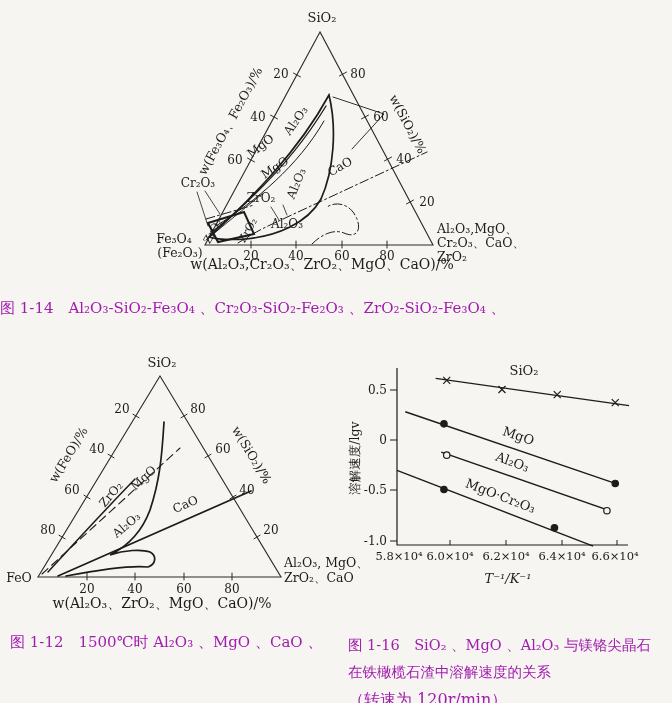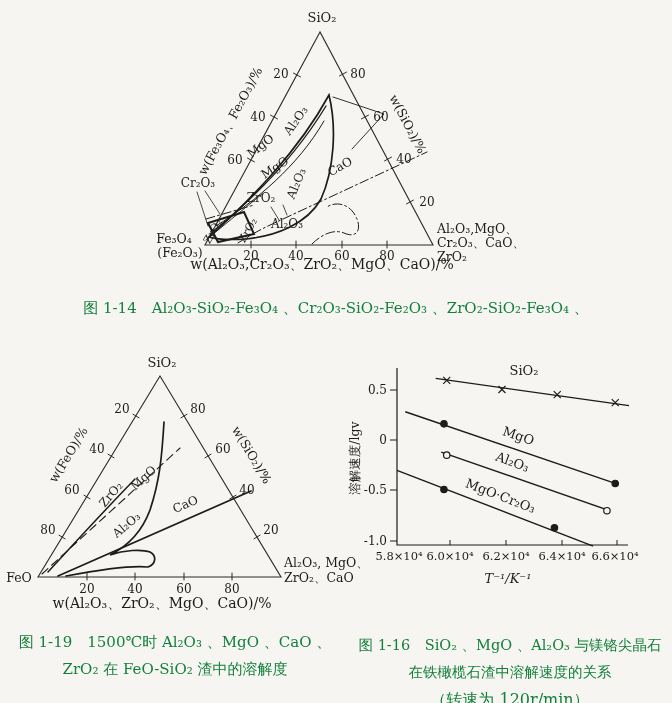--- a/index.html
+++ b/index.html
@@ -16,22 +16,22 @@
   }
   .tk{font-size:12px;text-anchor:middle;}
   .tk-end{font-size:12px;text-anchor:end;}
   .ax{font-size:12.5px;text-anchor:middle;}
   .ax14b{font-size:14px;text-anchor:middle;}
   .lb{font-size:12px;text-anchor:middle;}
   .lb11{font-size:11px;text-anchor:middle;}
   .lb13{font-size:13px;text-anchor:middle;}
   .corner{font-size:12.5px;}
   .caption{
-    position:absolute;text-align:center;
-    font-size:15px;line-height:23px;color:#15803d;
+    position:absolute;
+    font-size:15px;line-height:23px;color:#a21caf;
   }
   .caption .small{font-size:16px;}
   #cap15{line-height:27px;}
   #cap16{line-height:27px;margin-top:26px;}
 </style>
 </head>
 <body>
 
 <svg width="672" height="703" viewBox="0 0 672 703">
 
@@ -174,21 +174,20 @@
     <text x="511" y="466" class="lb13" transform="rotate(20 511 466)">Al₂O₃</text>
     <text x="499" y="500" class="lb13" transform="rotate(21 499 500)">MgO·Cr₂O₃</text>
   </g>
 </svg>
 
 <div id="cap14" class="caption" style="top:297px;left:0;width:672px;">
   <div>图 1-14　Al₂O₃-SiO₂-Fe₃O₄ 、Cr₂O₃-SiO₂-Fe₂O₃ 、ZrO₂-SiO₂-Fe₃O₄ 、</div>
 </div>
 
 <div id="cap15" class="caption" style="top:629px;left:10px;width:330px;">
-  <div>图 1-19　1500℃时 Al₂O₃ 、MgO 、CaO 、</div>
-  <div>ZrO₂ 在 FeO-SiO₂ 渣中的溶解度</div>
+  <div>图 1-12　1500℃时 Al₂O₃ 、MgO 、CaO 、</div>
 </div>
 
 <div id="cap16" class="caption" style="top:606px;left:348px;width:324px;font-size:14.5px;">
   <div>图 1-16　SiO₂ 、MgO 、Al₂O₃ 与镁铬尖晶石</div>
   <div>在铁橄榄石渣中溶解速度的关系</div>
   <div class="small">（转速为 120r/min）</div>
 </div>
 
 </body></html>

